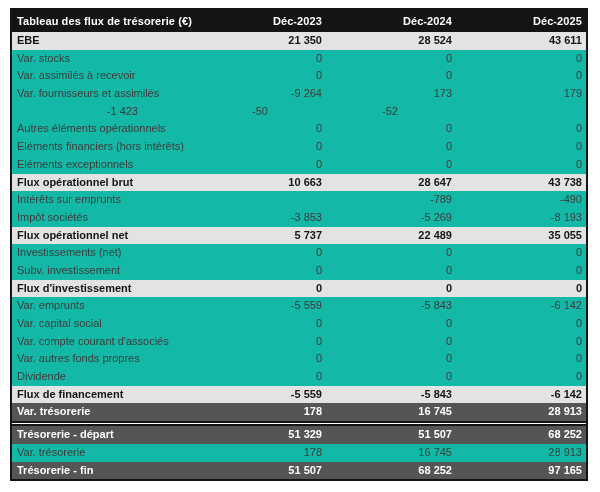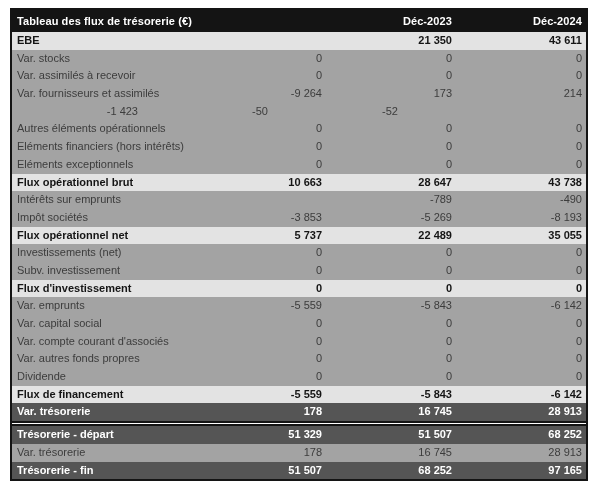--- a/index.html
+++ b/index.html
@@ -26,62 +26,64 @@
     letter-spacing: 0.1px;
   }
   .row {
     display: flex;
     height: 17.7px; line-height: 17.7px;
     font-size: 11px;
   }
   .cell { white-space: nowrap; overflow: hidden; }
   .cell.label { flex: 1 1 auto; padding-left: 5px; text-align: left; }
   .cell.val   { flex: 0 0 130px; text-align: right; padding-right: 4px; }
-  .row.normal   { background: #a3a3a3; color: var(--normal-text, #3c3c3c); font-weight: 400; }
+  .row.normal   { background: #14b8a6; color: var(--normal-text, #3c3c3c); font-weight: 400; }
   .row.subtotal { background: var(--subtotal-bg, #e3e3e3); color: #151515; font-weight: 700; }
   .row.dark     { background: var(--dark-row-bg, #555555); color: var(--dark-row-text, #ffffff); font-weight: 700; }
   .section-gap {
     height: 5px;
     background: #ffffff;
     border-top: 2px solid var(--border, #141414);
     border-bottom: 2px solid var(--border, #141414);
   }
 </style>
 </head>
 <body>
 
 <div class="table-wrap">
   <div class="header-row">
     <div class="cell label">Tableau des flux de trésorerie (€)</div>
     <div class="cell val">Déc-2023</div>
     <div class="cell val">Déc-2024</div>
+    <div class="cell val">Déc-2025</div>
   </div>
   <div id="table-sections">
       <div class="row subtotal">
         <div class="cell label">EBE</div>
         <div class="cell val">21 350</div>
+        <div class="cell val">28 524</div>
         <div class="cell val">43 611</div>
       </div>
       <div class="row normal">
         <div class="cell label">Var. stocks</div>
         <div class="cell val">0</div>
         <div class="cell val">0</div>
         <div class="cell val">0</div>
       </div>
       <div class="row normal">
         <div class="cell label">Var. assimilés à recevoir</div>
         <div class="cell val">0</div>
         <div class="cell val">0</div>
         <div class="cell val">0</div>
       </div>
       <div class="row normal">
         <div class="cell label">Var. fournisseurs et assimilés</div>
         <div class="cell val">-9 264</div>
         <div class="cell val">173</div>
-        <div class="cell val">214</div>
+        <div class="cell val">179</div>
       </div>
       <div class="row normal">
         <div class="cell val">-1 423</div>
         <div class="cell val">-50</div>
         <div class="cell val">-52</div>
       </div>
       <div class="row normal">
         <div class="cell label">Autres éléments opérationnels</div>
         <div class="cell val">0</div>
         <div class="cell val">0</div>

